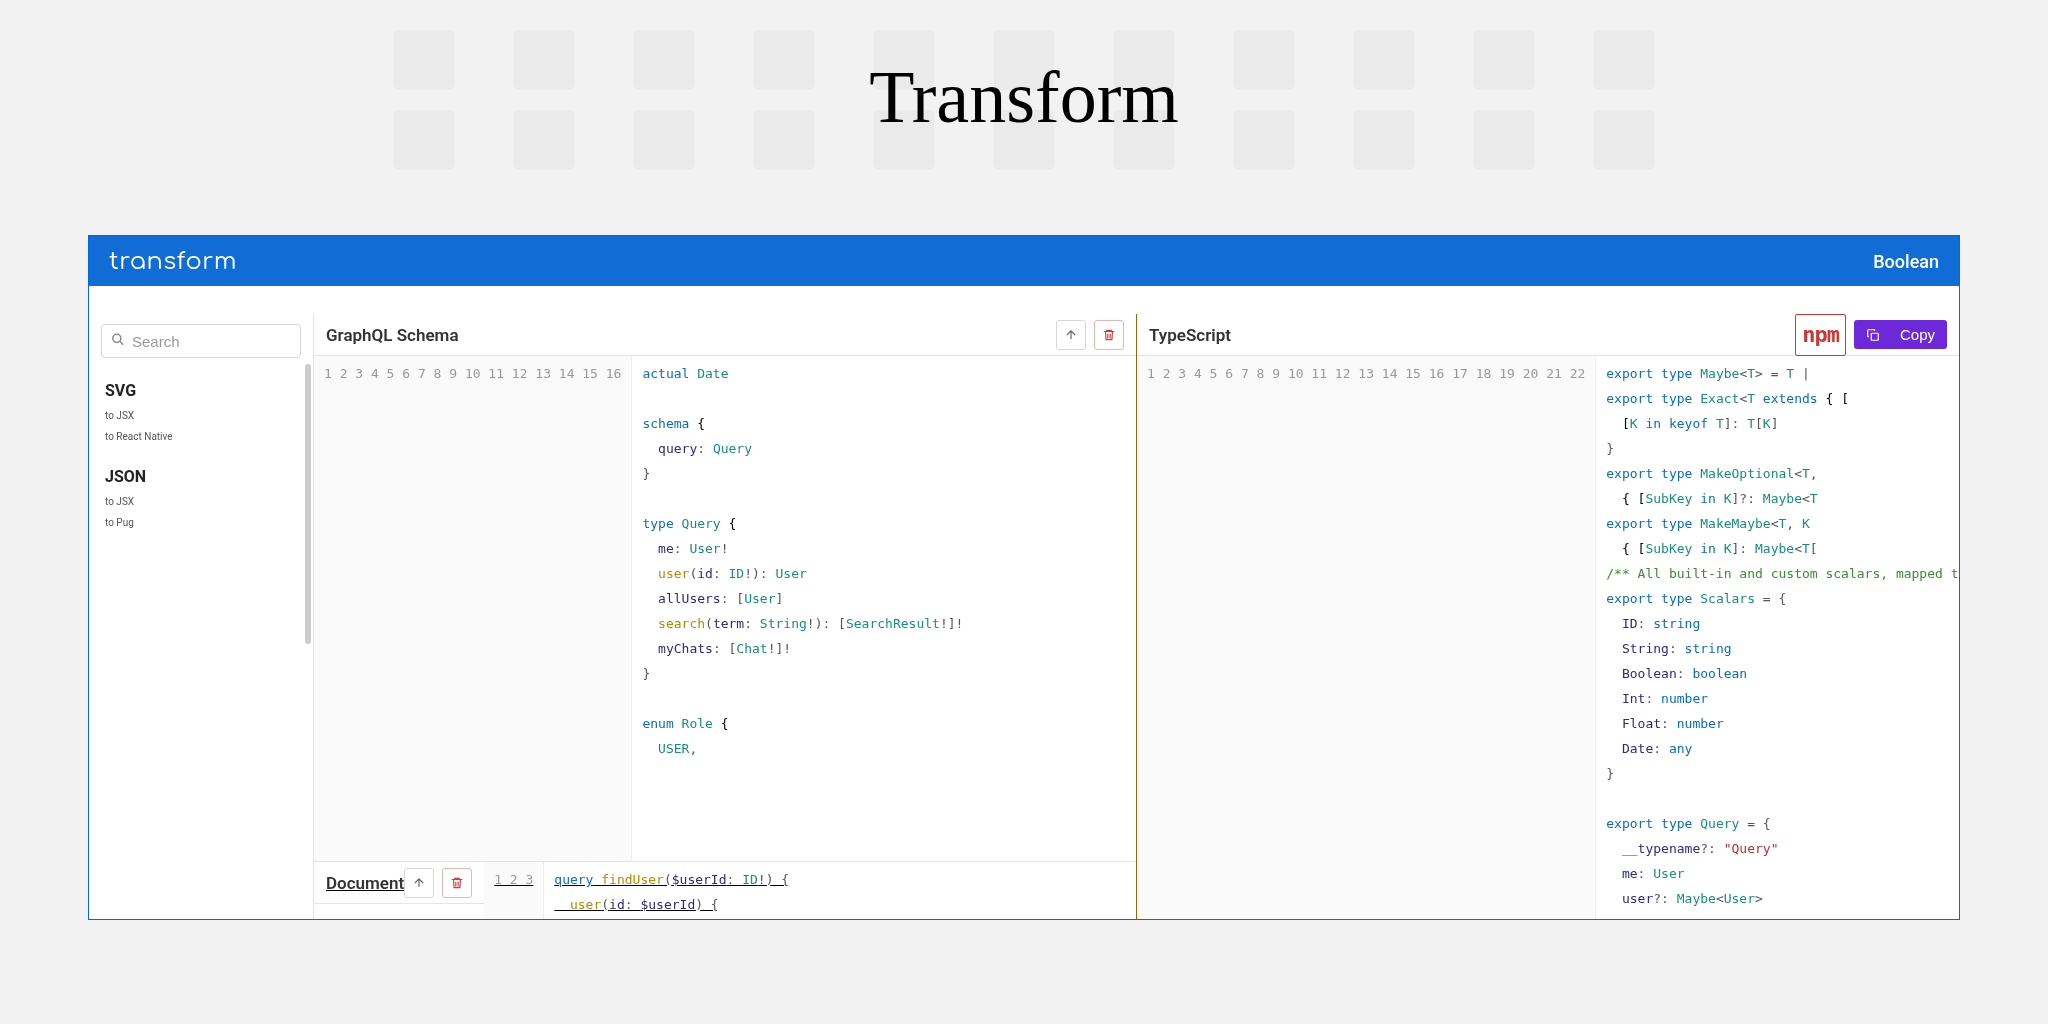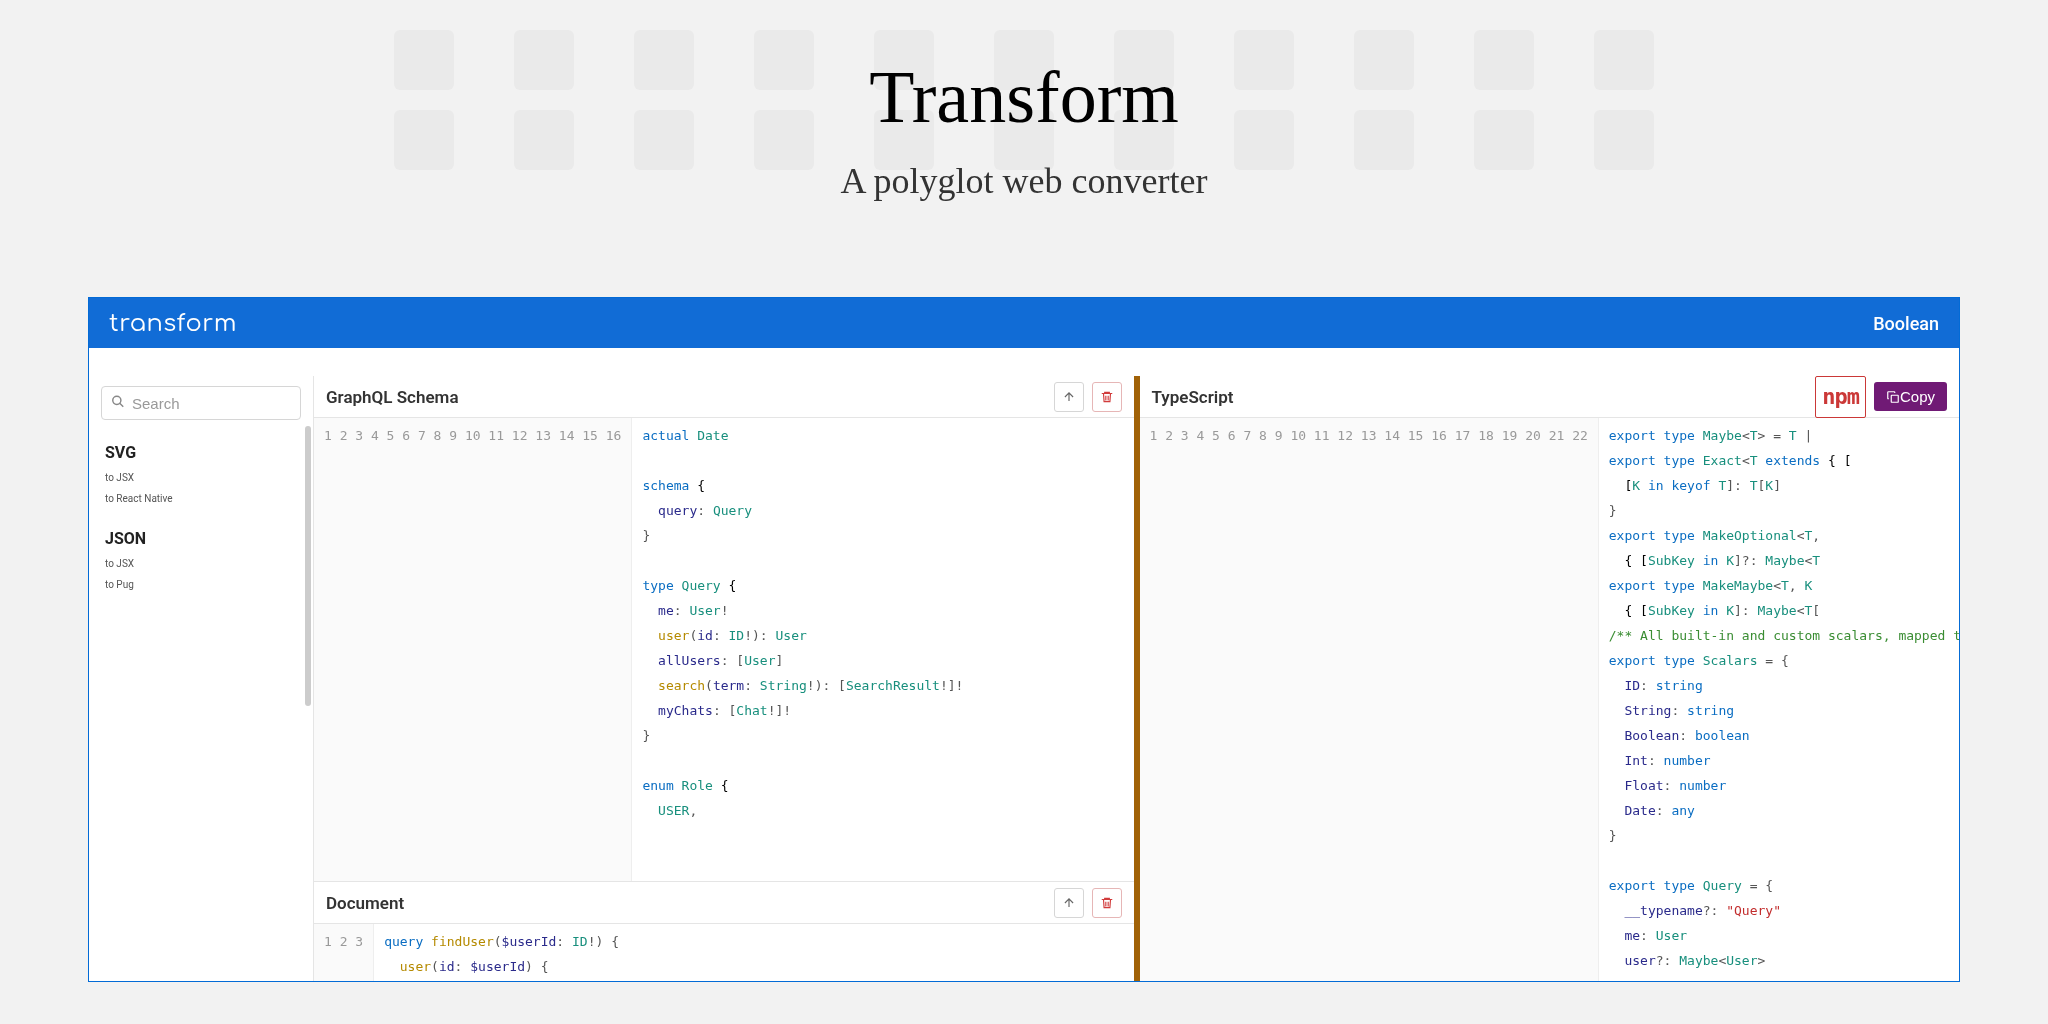--- a/index.html
+++ b/index.html
@@ -23,46 +23,46 @@
 .search-wrap { position: relative; margin-bottom: 18px; }
 .search-icon { position: absolute; left: 10px; top: 50%; transform: translateY(-50%); color: #888; }
 .search-input { width: 100%; height: 34px; border: 1px solid #d6d6d6; border-radius: 4px; padding: 0 10px 0 30px; font-size: 15px; color: #333; }
 .search-input::placeholder { color: #999; }
 .sidebar-scrollbar { position: absolute; right: 2px; top: 50px; width: 6px; height: 280px; background: #ccc; border-radius: 3px; }
 .sb-group { margin-bottom: 15px; }
 .sb-group-title { font-size: 16px; font-weight: 700; color: #222; padding: 5px 4px; }
 .sb-item { font-size: 10px; color: #555; padding: 5px 4px; cursor: pointer; }
 
 .editors { display: flex; flex: 1; }
-.editor-col { flex: 1; border-right: 6px solid #a16207; display: flex; flex-direction: column; min-width: 0; }
+.editor-col { flex: 1; border-right: 1px solid #a16207; display: flex; flex-direction: column; min-width: 0; }
 .editor-col:last-child { border-right: none; }
 
 .pane-header { display: flex; align-items: center; justify-content: space-between; padding: 8px 12px; border-bottom: 1px solid #e5e5e5; height: 42px; }
 .pane-title { font-size: 17px; font-weight: 600; color: #333; }
 .pane-actions { display: flex; align-items: center; gap: 8px; }
 .icon-btn { width: 30px; height: 30px; border: 1px solid #d6d6d6; border-radius: 3px; background: #fff; display: flex; align-items: center; justify-content: center; cursor: pointer; }
 .icon-btn.danger { color: #d13b3b; border-color: #e6b6b6; }
-.copy-btn { background: #701a75; color: #fff; border: none; border-radius: 3px; padding: 6px 12px; font-size: 15px; display: flex; align-items: center; gap: 0; cursor: pointer; }
+.copy-btn { background: #6d28d9; color: #fff; border: none; border-radius: 3px; padding: 6px 12px; font-size: 15px; display: flex; align-items: center; gap: 20px; cursor: pointer; }
 .npm-badge { font-family: monospace; font-weight: 800; font-size: 22px; color: #cb3837; letter-spacing: -1px; border: 1px solid #cb3837; padding: 9px 6px; border-radius: 2px; line-height: 1; }
 
 .code-area { flex: 1; display: flex; overflow: hidden; font-family: "SF Mono", Menlo, Monaco, Consolas, monospace; font-size: 13px; line-height: 25px; }
 .gutter { text-align: right; padding: 5px 10px; color: #999; background: #fafafa; border-right: 1px solid #eee; user-select: none; min-width: 45px; }
 .code-lines { padding: 5px 10px; white-space: pre; overflow: hidden; flex: 1; font-family: inherit; }
 
 .tok-kw { color: #0a6dc2; }
 .tok-type { color: #188f7d; }
 .tok-func { color: #b58a00; }
 .tok-prop { color: #2a2a8b; }
 .tok-str { color: #c22c2c; }
 .tok-comment { color: #3a8d33; }
 .tok-punct { color: #555; }
 .tok-builtin { color: #0a6dc2; }
 
 .editor-stack { display: flex; flex-direction: column; flex: 1; min-height: 0; }
-.sub-editor { border-top: 1px solid #e5e5e5; display: flex; flex-direction: column; }
+.sub-editor { border-top: 1px solid #e5e5e5; display: flex; flex-direction: row; text-decoration: underline; }
 </style>
 </head>
 <body>
 
 <div class="hero">
   <div class="hero-bg">
     <div class="hero-bg-row">
       <div class="hero-bg-icon"></div>
         <div class="hero-bg-icon"></div>
         <div class="hero-bg-icon"></div>
@@ -83,21 +83,20 @@
         <div class="hero-bg-icon"></div>
         <div class="hero-bg-icon"></div>
         <div class="hero-bg-icon"></div>
         <div class="hero-bg-icon"></div>
         <div class="hero-bg-icon"></div>
         <div class="hero-bg-icon"></div>
         <div class="hero-bg-icon"></div>
     </div>
   </div>
   <h1 class="hero-title">Transform</h1>
-  <p class="hero-subtitle">A polyglot web converter</p>
 </div>
 
 <div class="app-frame">
   <div class="topbar">
     <div class="brand">transform</div>
     <a class="topbar-link">Boolean</a>
   </div>
 
   <div class="panes">
     <div class="sidebar">

